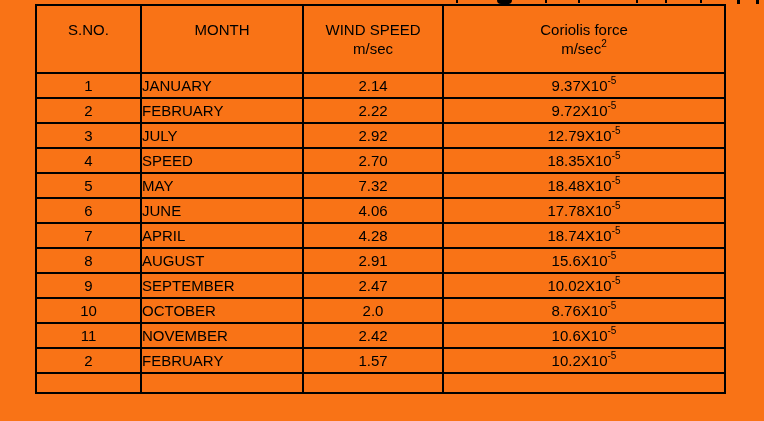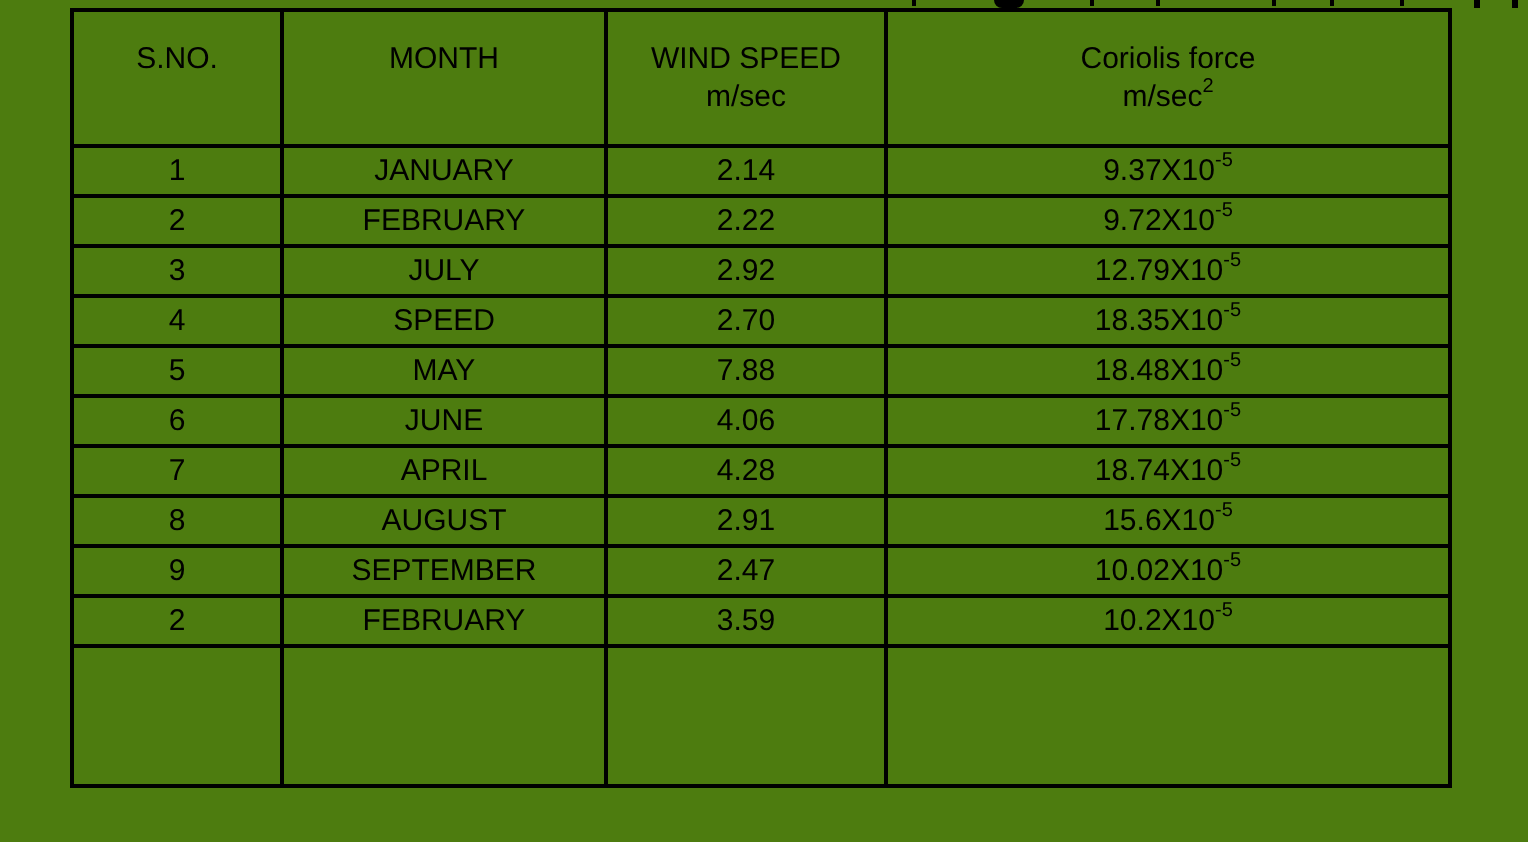--- a/index.html
+++ b/index.html
@@ -1,17 +1,17 @@
 <!DOCTYPE html>
 <html><head>
 <meta charset="utf-8">
 <style>
   html,body{margin:0;padding:0;background:#ffffff;}
   .screen{
-    position:relative;width:764px;height:421px;background:#4d7c0f;
+    position:relative;width:764px;height:421px;background:#f97316;
     font-family:"Liberation Sans",sans-serif;color:#000000;overflow:hidden;
   }
   
   .frag{position:absolute;top:0;background:#000000;}
   .frag.f1{left:456px;width:2px;height:3px;}
   .frag.f2{left:497px;width:15px;height:4px;border-radius:0 0 5px 5px;}
   .frag.f3{left:545px;width:2px;height:3px;}
   .frag.f4{left:578px;width:2px;height:3px;}
   .frag.f5{left:636px;width:2px;height:3px;}
   .frag.f6{left:665px;width:2px;height:3px;}
@@ -26,21 +26,21 @@
   .data-table td,.data-table th{
     border:2px solid #000000;padding:0;margin:0;
     font-size:15px;font-weight:normal;vertical-align:middle;
     line-height:23px;white-space:nowrap;overflow:hidden;
   }
   .data-table tr.header-row{height:68px;}
   .data-table tr.data-row{height:23px;}
   .data-table tr.filler-row td{height:auto;}
   .h-line{display:block;line-height:19px;min-height:19px;text-align:center;}
   .cell-center{text-align:center;}
-  .cell-month{text-align:center;padding-left:36px;}
+  .cell-month{text-align:left;padding-left:36px;}
   sup{font-size:10px;line-height:0;position:relative;top:-1px;}
 </style>
 </head>
 <body>
 
 <div class="screen">
 
   <div>
     <i class="frag f1"></i>
     <i class="frag f2"></i>
@@ -100,21 +100,21 @@
     </tr>
     <tr class="data-row">
       <td class="cell-center">4</td>
       <td class="cell-month">SPEED</td>
       <td class="cell-center">2.70</td>
       <td class="cell-center"><span>18.35X10</span><sup>-5</sup></td>
     </tr>
     <tr class="data-row">
       <td class="cell-center">5</td>
       <td class="cell-month">MAY</td>
-      <td class="cell-center">7.88</td>
+      <td class="cell-center">7.32</td>
       <td class="cell-center"><span>18.48X10</span><sup>-5</sup></td>
     </tr>
     <tr class="data-row">
       <td class="cell-center">6</td>
       <td class="cell-month">JUNE</td>
       <td class="cell-center">4.06</td>
       <td class="cell-center"><span>17.78X10</span><sup>-5</sup></td>
     </tr>
     <tr class="data-row">
       <td class="cell-center">7</td>
@@ -128,23 +128,35 @@
       <td class="cell-center">2.91</td>
       <td class="cell-center"><span>15.6X10</span><sup>-5</sup></td>
     </tr>
     <tr class="data-row">
       <td class="cell-center">9</td>
       <td class="cell-month">SEPTEMBER</td>
       <td class="cell-center">2.47</td>
       <td class="cell-center"><span>10.02X10</span><sup>-5</sup></td>
     </tr>
     <tr class="data-row">
+      <td class="cell-center">10</td>
+      <td class="cell-month">OCTOBER</td>
+      <td class="cell-center">2.0</td>
+      <td class="cell-center"><span>8.76X10</span><sup>-5</sup></td>
+    </tr>
+    <tr class="data-row">
+      <td class="cell-center">11</td>
+      <td class="cell-month">NOVEMBER</td>
+      <td class="cell-center">2.42</td>
+      <td class="cell-center"><span>10.6X10</span><sup>-5</sup></td>
+    </tr>
+    <tr class="data-row">
       <td class="cell-center">2</td>
       <td class="cell-month">FEBRUARY</td>
-      <td class="cell-center">3.59</td>
+      <td class="cell-center">1.57</td>
       <td class="cell-center"><span>10.2X10</span><sup>-5</sup></td>
     </tr>
 
     <tr class="filler-row">
       <td></td>
       <td></td>
       <td></td>
       <td></td>
     </tr>
   </tbody>

